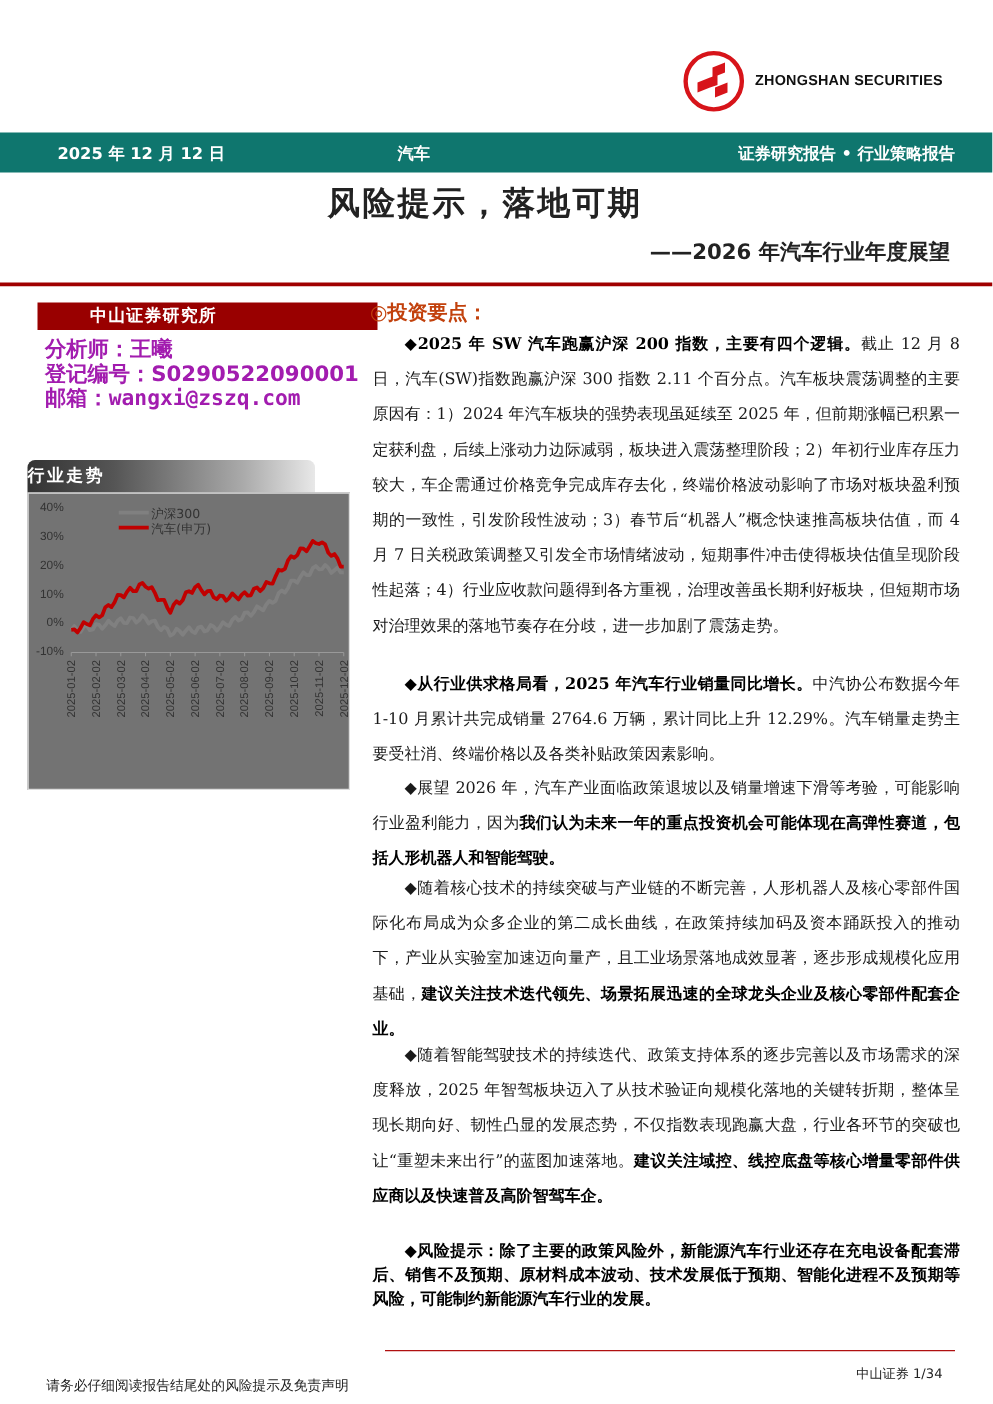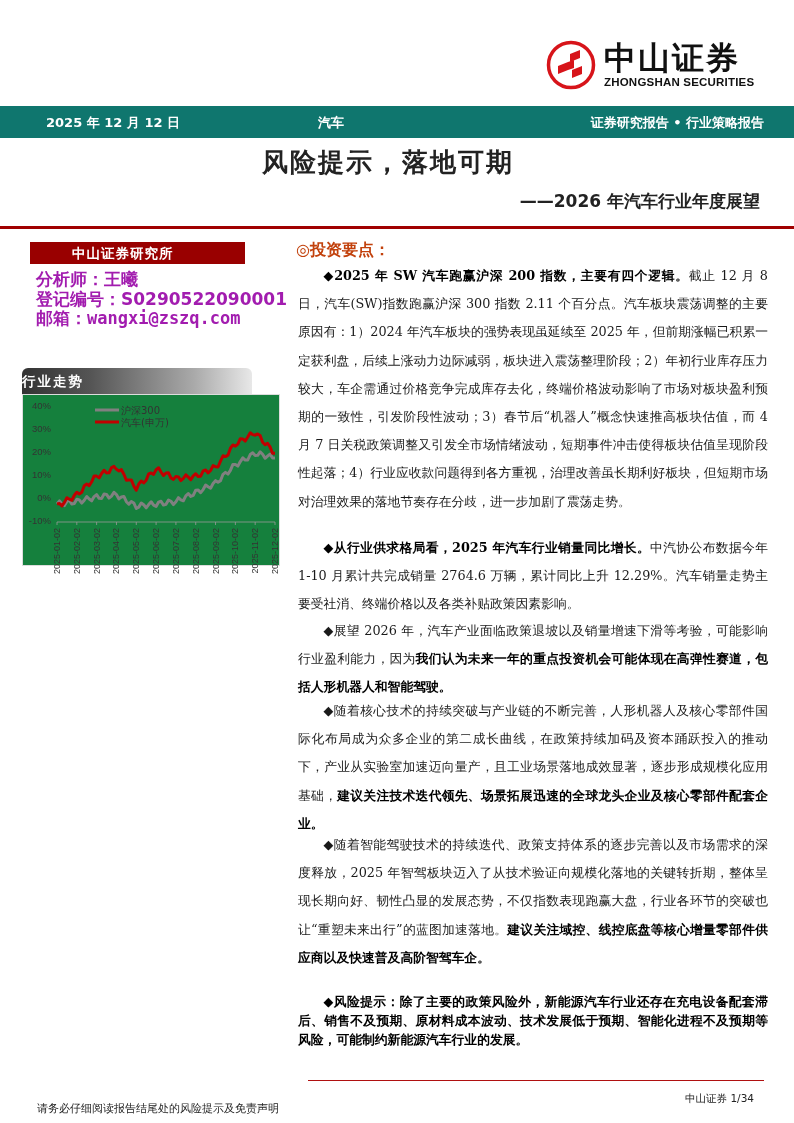--- a/index.html
+++ b/index.html
@@ -19,26 +19,26 @@
   .hb-date { left: 46px; }
   .hb-sector { left: 318px; }
   .hb-type { right: 30px; }
 
   
   .title { position: absolute; left: 262px; top: 145px; font-size: 26px; font-weight: bold; letter-spacing: 2px; color: #222; font-family: "DejaVu Serif", serif; }
   .subtitle { position: absolute; right: 34px; top: 190px; font-size: 17px; font-weight: bold; color: #222; font-family: "DejaVu Sans", sans-serif; }
   .title-rule { position: absolute; left: 0; top: 226px; width: 794px; height: 3px; background: #a00000; }
 
   
-  .inst-bar { position: absolute; left: 30px; top: 242px; width: 215px; height: 22px; background: #990000; color: #fff; font-size: 13.5px; font-weight: bold; padding-left: 42px; line-height: 22px; letter-spacing: 1px; }
+  .inst-bar { position: absolute; left: 30px; top: 242px; width: 272px; height: 22px; background: #990000; color: #fff; font-size: 13.5px; font-weight: bold; padding-left: 42px; line-height: 22px; letter-spacing: 1px; }
   .analyst { position: absolute; left: 36px; font-size: 17px; font-weight: bold; color: #a21caf; font-family: "DejaVu Sans", sans-serif; }
   .analyst .mono { font-family: "DejaVu Sans Mono", "Liberation Mono", monospace; font-weight: bold; }
 
   .trend-header { position: absolute; left: 22px; top: 368px; width: 230px; height: 26px; border-radius: 6px 6px 0 0; background: linear-gradient(90deg, #333 0%, #555 30%, #aaa 75%, #e8e8e8 100%); color: #fff; font-size: 13.5px; font-weight: bold; line-height: 26px; letter-spacing: 2px; }
-  .chart-box { position: absolute; left: 22px; top: 394px; width: 258px; height: 172px; border: 1px solid #ddd; background: #15803d; }
+  .chart-box { position: absolute; left: 22px; top: 394px; width: 258px; height: 238px; border: 1px solid #ddd; background: #737373; }
   .chart-box svg { position: absolute; left: 0; top: 0; }
 
   
   .kp-title { position: absolute; left: 296px; top: 240px; font-size: 16px; font-weight: bold; color: #c2410c; font-family: "DejaVu Serif", serif; }
   .body-text { position: absolute; left: 298px; width: 470px; font-size: 12.8px; line-height: 28.2px; color: #1a1a1a; text-align: justify; text-justify: inter-character; }
   .body-text p { text-indent: 2em; }
   .body-text b { font-weight: bold; color: #000; }
   .risk { line-height: 19px; }
 
   
@@ -51,21 +51,20 @@
 
 <div class="logo">
   <svg class="logo-mark" viewBox="0 0 50 50" width="50" height="50">
     <circle cx="25" cy="25" r="22.5" fill="none" stroke="#d7141a" stroke-width="3.5"></circle>
     <polygon points="12,26 22,22 22,30 12,34" fill="#d7141a"></polygon>
     <polygon points="24,14 34,10 34,18 24,22" fill="#d7141a"></polygon>
     <polygon points="26,30 36,26 36,34 26,38" fill="#d7141a"></polygon>
     <polygon points="22,22 28,20 28,28 22,30" fill="#d7141a"></polygon>
   </svg>
   <div class="logo-text">
-    <span class="logo-cn">中山证券</span>
     <span class="logo-en">ZHONGSHAN SECURITIES</span>
   </div>
 </div>
 
 <div class="header-bar">
   <span class="hb-date">2025 年 12 月 12 日</span>
   <span class="hb-sector">汽车</span>
   <span class="hb-type">证券研究报告 • 行业策略报告</span>
 </div>
 

